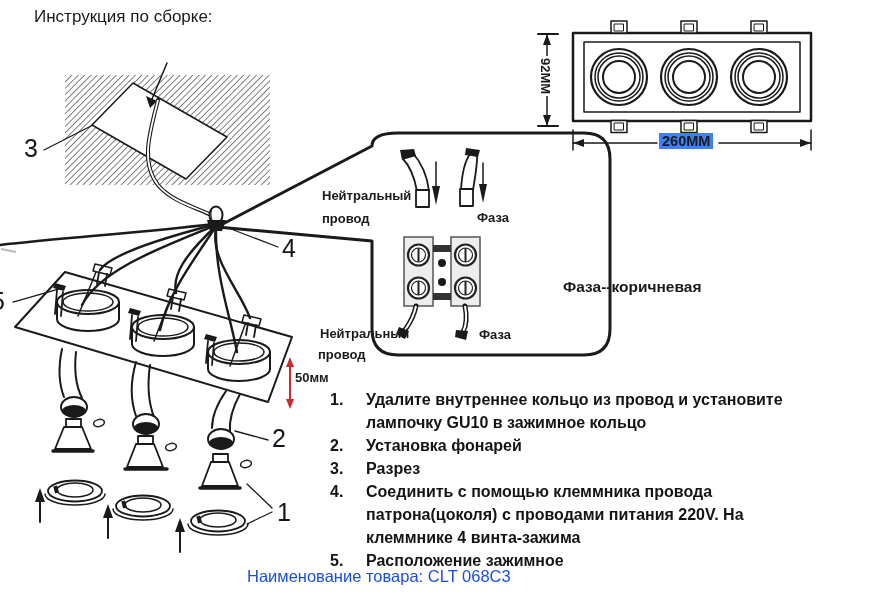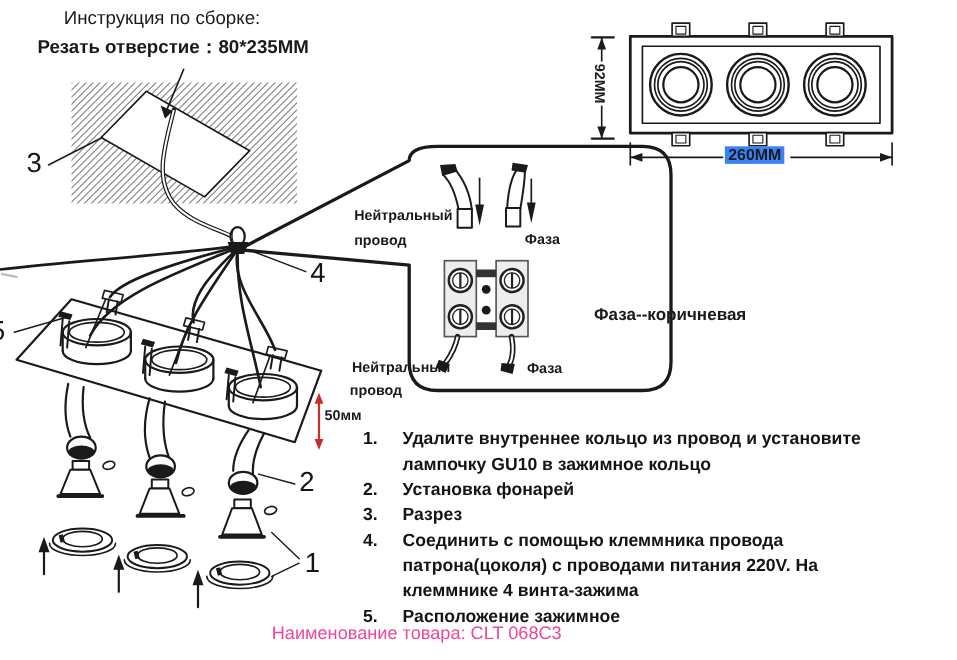--- a/index.html
+++ b/index.html
@@ -6,34 +6,34 @@
   .page{position:relative;width:870px;height:600px;background:#fff;overflow:hidden;
         font-family:"Liberation Sans",sans-serif;color:#1a1a1a;}
   .abs{position:absolute;white-space:nowrap;}
   svg{position:absolute;left:0;top:0;}
   .s{stroke:var(--line);fill:none;stroke-linecap:round;stroke-linejoin:round;}
   .f{fill:var(--line);stroke:none;}
   .wf{fill:#fff;}
   .gray{fill:#ededed;stroke:#555;}
   .red{stroke:var(--red);}
   .redf{fill:var(--red);stroke:none;}
-  .t-title{left:34px;top:7px;font-size:17px;font-weight:500;margin-left:24px;}
+  .t-title{left:34px;top:7px;font-size:17px;font-weight:500;}
   .t-cut{left:34px;top:31px;font-size:17px;font-weight:700;}
   .dim-h{left:538px;top:56px;font-size:13px;font-weight:700;writing-mode:vertical-rl;
          background:#fff;padding:2px 0;}
   .dim-w{left:659px;top:133px;font-size:14.5px;font-weight:600;background:#3b82f6;padding:0 3px;}
   .depth{left:295px;top:370px;font-size:13px;font-weight:600;}
   .biglbl{font-size:25px;font-weight:500;color:#14141c;}
   .wlabel{font-size:13px;font-weight:700;}
-  .note{left:540px;font-size:15.5px;font-weight:600;}
+  .note{left:563px;font-size:15.5px;font-weight:600;}
   .steps{position:absolute;left:330px;top:388px;width:468px;}
   .step{display:flex;font-size:16px;font-weight:600;line-height:23px;color:#141414;}
   .step-num{width:36px;flex:0 0 36px;}
   .step-text{flex:1;white-space:normal;}
-  .product{left:247px;top:567px;font-size:16.5px;font-weight:400;color:#ec4899;}
+  .product{left:247px;top:567px;font-size:16.5px;font-weight:400;color:#1d4ed8;}
 </style>
 </head>
 <body>
 
 <div class="page">
 
 <svg width="870" height="600" viewBox="0 0 870 600">
   <defs>
     <pattern id="hatch" width="4.5" height="4.5" patternUnits="userSpaceOnUse" patternTransform="rotate(45)">
       <line x1="0" y1="0" x2="0" y2="4.5" stroke="#3c3c3c" stroke-width="1.3"></line>
@@ -278,21 +278,20 @@
       <line x1="811" y1="130" x2="811" y2="150" class="s" stroke-width="1.5"></line>
       <line x1="573" y1="143" x2="657" y2="143" class="s" stroke-width="1.5"></line>
       <line x1="719" y1="143" x2="811" y2="143" class="s" stroke-width="1.5"></line>
       <polygon points="573,143 584,139 584,147" class="f"></polygon>
       <polygon points="811,143 800,139 800,147" class="f"></polygon>
     </g>
   </g>
 </svg>
 
 <div class="abs t-title">Инструкция по сборке:</div>
-<div class="abs t-cut">Резать отверстие：80*235MM</div>
 
 <div class="abs dim-h">92MM</div>
 <div class="abs dim-w">260MM</div>
 <div class="abs depth">50мм</div>
 
 <div class="abs biglbl" style="left:24px;top:134px;">3</div>
 <div class="abs biglbl" style="left:282px;top:234px;">4</div>
 <div class="abs biglbl" style="left:-9px;top:287px;">5</div>
 <div class="abs biglbl" style="left:272px;top:424px;">2</div>
 <div class="abs biglbl" style="left:277px;top:498px;">1</div>

